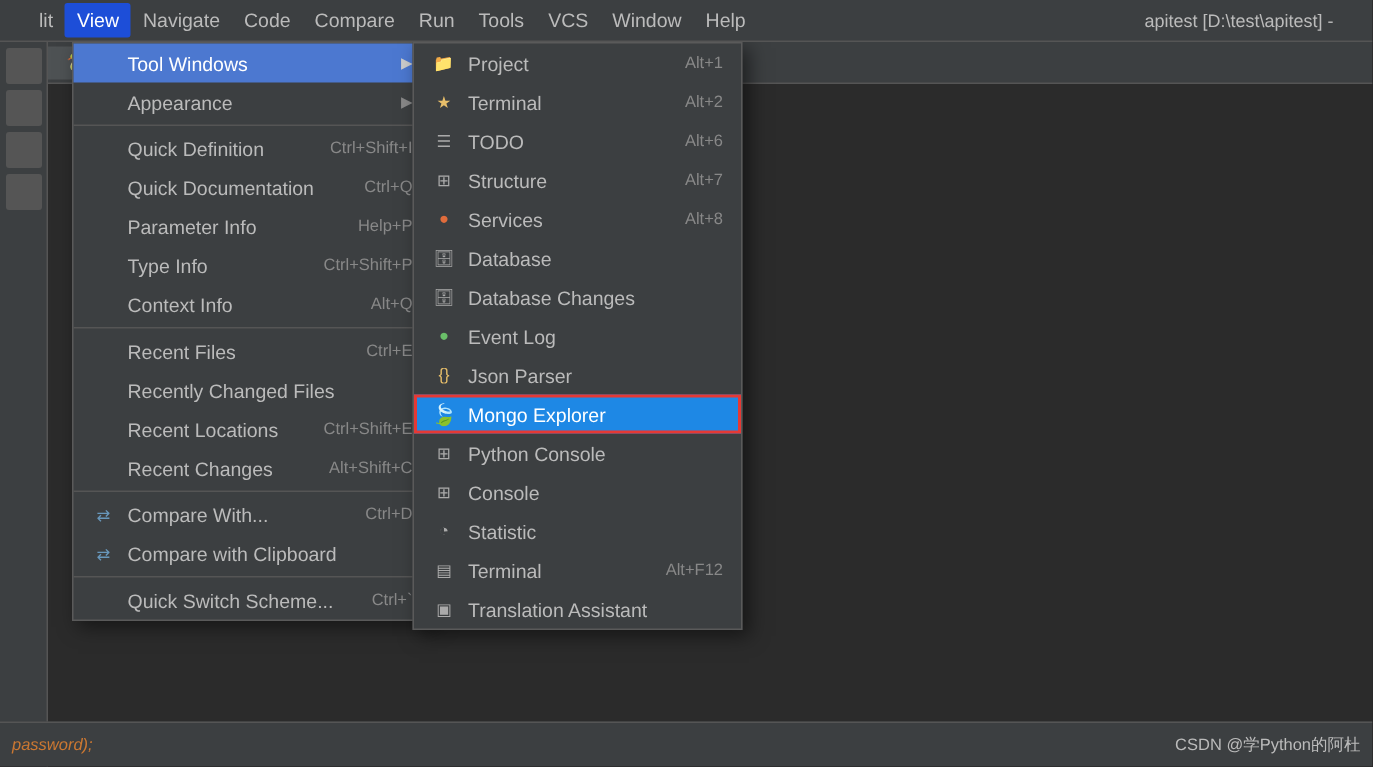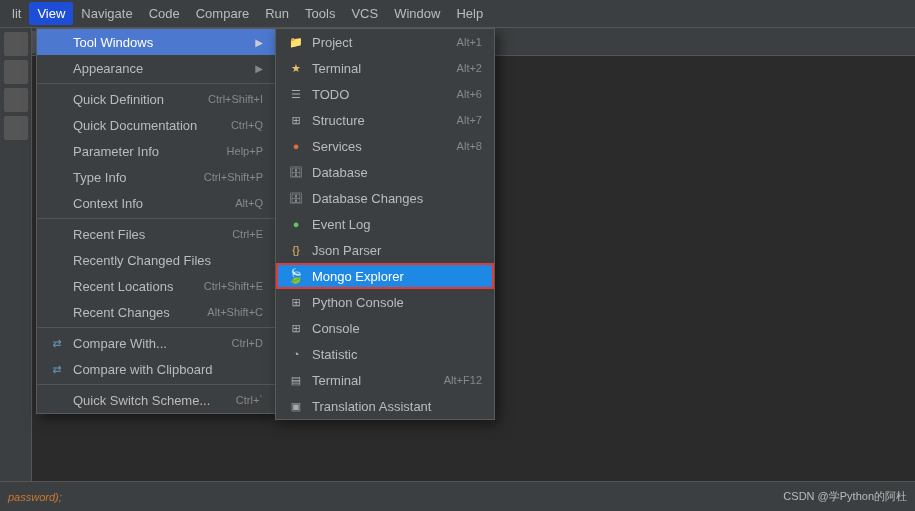--- a/index.html
+++ b/index.html
@@ -12,21 +12,21 @@
       overflow: hidden;
       position: relative;
     }
 
     
     .menu-bar {
       background: #3c3f41;
       height: 28px;
       display: flex;
       align-items: center;
-      padding: 0 4px;
+      padding: 0 18px;
       border-bottom: 1px solid #555;
       position: relative;
       z-index: 100;
     }
     .menu-bar-item {
       padding: 4px 8px;
       color: #bbbbbb;
       cursor: pointer;
       border-radius: 2px;
     }
@@ -210,20 +210,21 @@
   <span class="menu-bar-item">lit</span>
   <span class="menu-bar-item active">View</span>
   <span class="menu-bar-item">Navigate</span>
   <span class="menu-bar-item">Code</span>
   <span class="menu-bar-item">Compare</span>
   <span class="menu-bar-item">Run</span>
   <span class="menu-bar-item">Tools</span>
   <span class="menu-bar-item">VCS</span>
   <span class="menu-bar-item">Window</span>
   <span class="menu-bar-item">Help</span>
+  <span class="menu-bar-title">apitest [D:\test\apitest] -</span>
 </div>
 
 <div class="ide-content">
   <div class="left-toolbar">
     <div class="left-icon"></div>
     <div class="left-icon"></div>
     <div class="left-icon"></div>
     <div class="left-icon"></div>
   </div>
   <div class="editor-area">
@@ -241,21 +242,21 @@
 
 <div class="bottom-status">
   <span style="color:#cc7832; font-size:11px;font-style:italic;">
     <span>password);</span>
   </span>
   <span style="margin-left: auto;">CSDN @学Python的阿杜</span>
 </div>
 
 <div class="overlay">
 
-  <div class="menu-dropdown" style="top: 28px; left: 36px;">
+  <div class="menu-dropdown" style="top: 28px; left: 48px;">
 
     <div class="menu-item active-item">
       <span class="item-left">
         <span class="icon-placeholder"></span>
         <span>Tool Windows</span>
       </span>
       <span class="arrow">▶</span>
     </div>
 
     <div class="menu-item">

